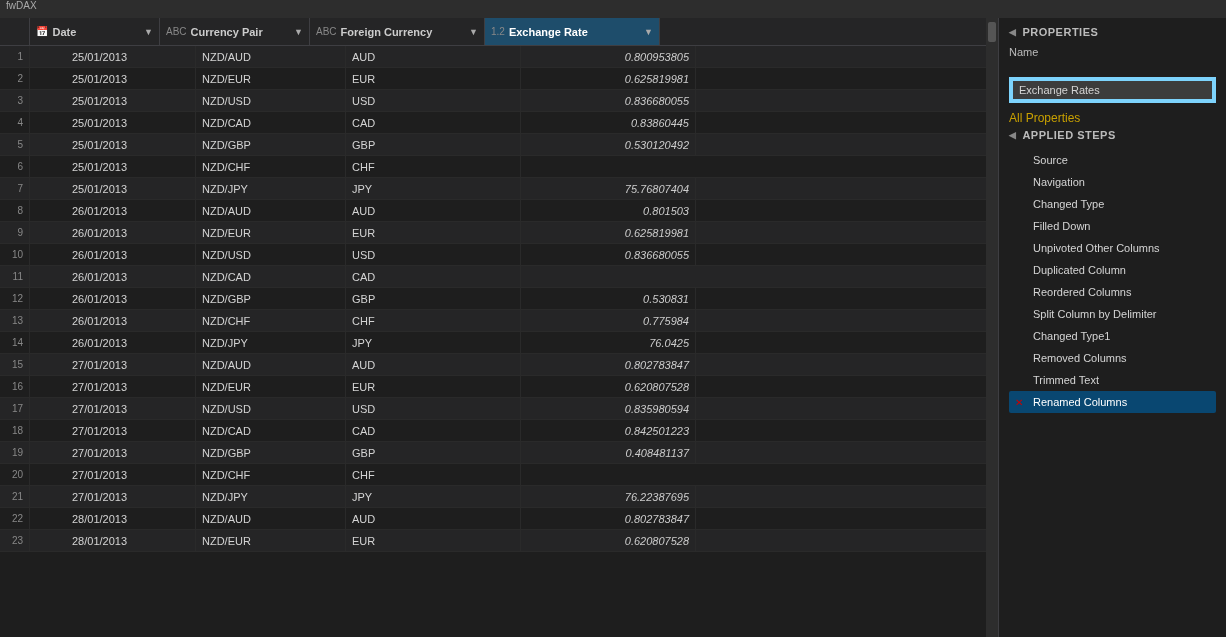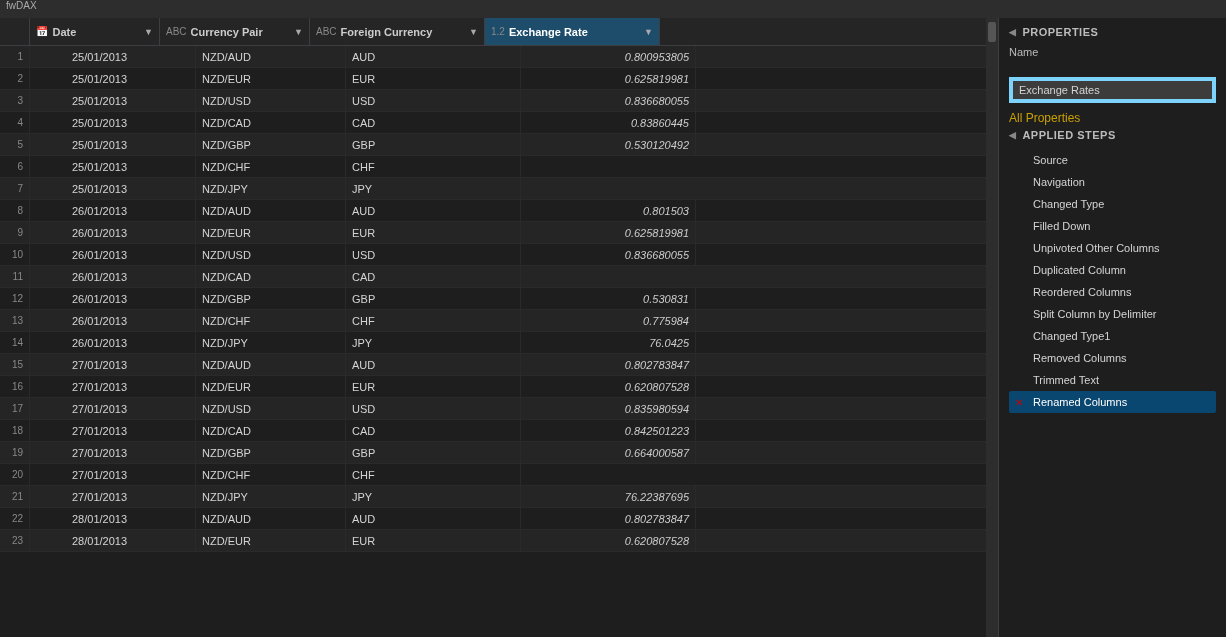--- a/index.html
+++ b/index.html
@@ -278,20 +278,21 @@
           <div class="cell row-num">6</div>
           <div class="cell cell-date">25/01/2013</div>
           <div class="cell cell-pair">NZD/CHF</div>
           <div class="cell cell-foreign">CHF</div>
         </div>
         <div class="table-row">
           <div class="cell row-num">7</div>
           <div class="cell cell-date">25/01/2013</div>
           <div class="cell cell-pair">NZD/JPY</div>
           <div class="cell cell-foreign">JPY</div>
+          <div class="cell cell-rate">75.76807404</div>
         </div>
         <div class="table-row">
           <div class="cell row-num">8</div>
           <div class="cell cell-date">26/01/2013</div>
           <div class="cell cell-pair">NZD/AUD</div>
           <div class="cell cell-foreign">AUD</div>
           <div class="cell cell-rate">0.801503</div>
         </div>
         <div class="table-row">
           <div class="cell row-num">9</div>
@@ -360,21 +361,21 @@
           <div class="cell cell-date">27/01/2013</div>
           <div class="cell cell-pair">NZD/CAD</div>
           <div class="cell cell-foreign">CAD</div>
           <div class="cell cell-rate">0.842501223</div>
         </div>
         <div class="table-row">
           <div class="cell row-num">19</div>
           <div class="cell cell-date">27/01/2013</div>
           <div class="cell cell-pair">NZD/GBP</div>
           <div class="cell cell-foreign">GBP</div>
-          <div class="cell cell-rate">0.664000587</div>
+          <div class="cell cell-rate">0.408481137</div>
         </div>
         <div class="table-row">
           <div class="cell row-num">20</div>
           <div class="cell cell-date">27/01/2013</div>
           <div class="cell cell-pair">NZD/CHF</div>
           <div class="cell cell-foreign">CHF</div>
         </div>
         <div class="table-row">
           <div class="cell row-num">21</div>
           <div class="cell cell-date">27/01/2013</div>

